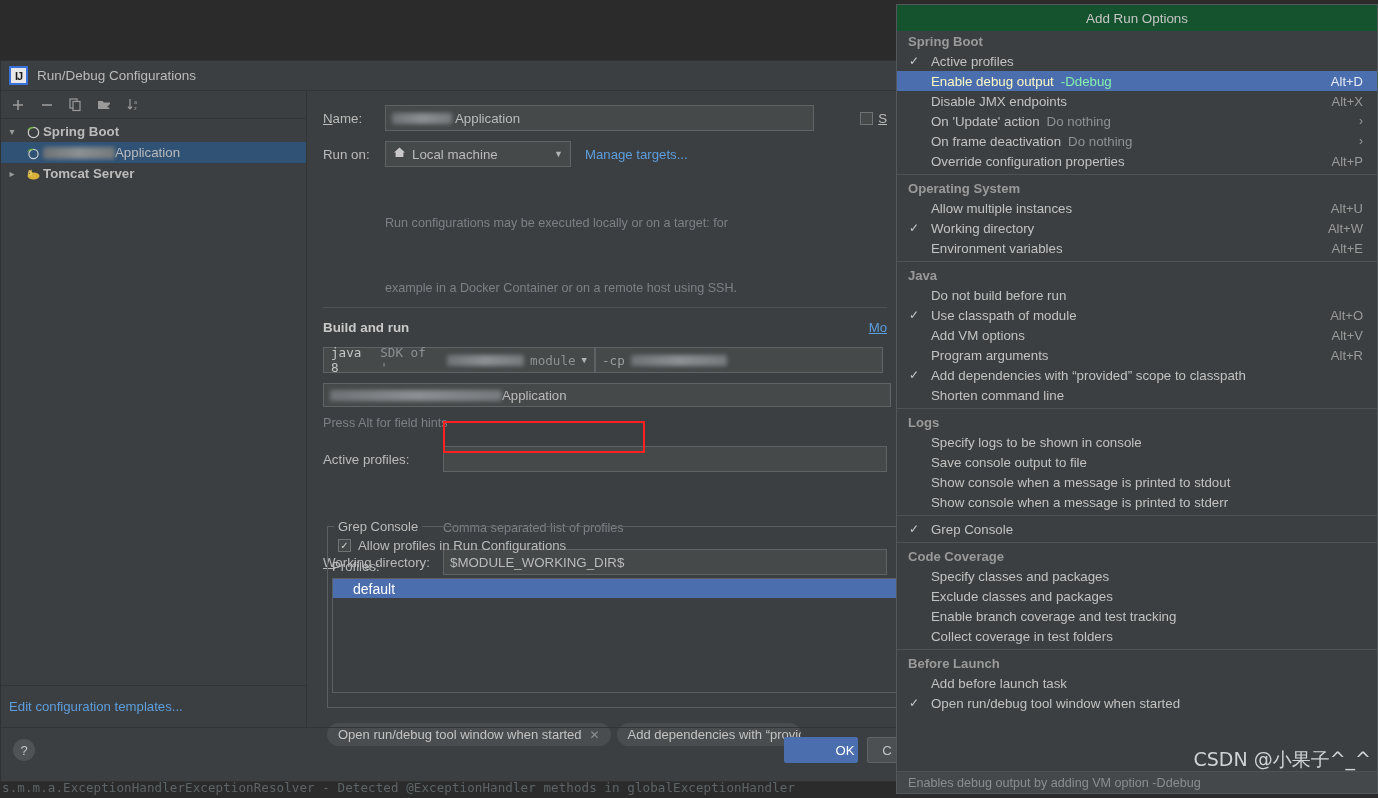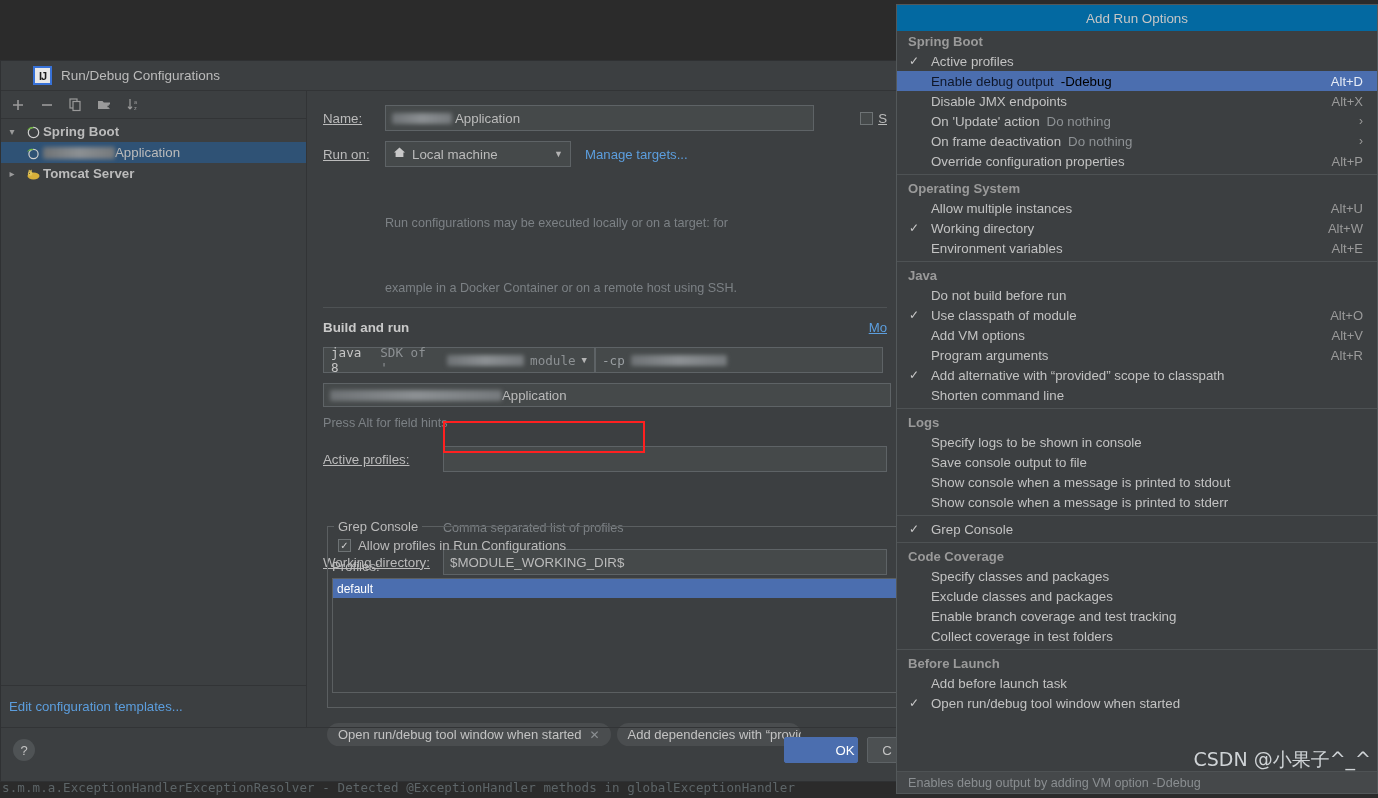--- a/index.html
+++ b/index.html
@@ -31,21 +31,20 @@
   .dlg-title {
     height:30px; display:flex; align-items:center; gap:9px;
     padding-left:8px; background:#3c3f41; border-bottom:1px solid #323436;
     color:#bbbbbb; font-size:13.5px;
   }
   .ij-logo {
     width:19px; height:19px; border:2px solid #3872d8; background:#e8e8e8;
     display:flex; align-items:center; justify-content:center;
     color:#1c1c1c; font-size:11px; font-weight:bold; font-family:"Liberation Sans",sans-serif;
     letter-spacing:-1px;
-    margin-left:24px;
   }
   .dlg-body { flex:1; display:flex; min-height:0; }
 
   
   .left-pane { width:306px; display:flex; flex-direction:column;
                border-right:1px solid #323436; background:#3c3f41; }
   .lp-toolbar { height:28px; display:flex; align-items:center; gap:2px;
                 padding-left:3px; border-bottom:1px solid #323436; }
   .tb-btn { width:27px; height:24px; display:flex; align-items:center;
             justify-content:center; color:#9a9a9a; cursor:default; }
@@ -62,21 +61,21 @@
   .tree-row.child .lbl { font-weight:normal; }
   .blurred { display:inline-block; background:linear-gradient(90deg,#6e7275,#8c9093,#75797c);
              filter:blur(2.2px); border-radius:2px; vertical-align:middle; }
   .lp-footer { height:42px; display:flex; align-items:center; padding-left:8px;
                border-top:1px solid #323436; }
   .link { color:#5c9ede; font-size:13.2px; cursor:pointer; }
 
   
   .right-pane { flex:1; position:relative; padding:14px 12px 0 16px; overflow:hidden; }
   .row { display:flex; align-items:center; margin-bottom:10px; }
-  .lbl-col { width:62px; color:#bbbbbb; font-size:13.3px; flex:none;text-decoration:underline; }
+  .lbl-col { width:62px; color:#bbbbbb; font-size:13.3px; flex:none; }
   .lbl-col u { text-decoration:underline; }
   .txt-input {
     height:26px; background:#45494a; border:1px solid #5e6366; color:#bbbbbb;
     font-size:13.3px; display:flex; align-items:center; padding:0 6px;
   }
   .combo {
     height:26px; background:#45494a; border:1px solid #5e6366; color:#bbbbbb;
     font-size:13.3px; display:flex; align-items:center; padding:0 4px 0 7px;
     gap:6px; position:relative;
   }
@@ -96,22 +95,22 @@
 
   
   .group { position:absolute; left:326px; top:465px; width:600px; height:182px;
            border:1px solid #5b5f61; }
   .group-legend { position:absolute; left:6px; top:-8px; background:#3c3f41;
                   padding:0 4px; color:#bbbbbb; font-size:13px; }
   .checkbox-sq { width:13px; height:13px; background:#45494a; border:1px solid #6e7375;
                  display:flex; align-items:center; justify-content:center;
                  color:#d2d2d2; font-size:10px; line-height:1; }
   .listbox { background:#3c3f41; border:1px solid #5b5f61; }
-  .list-item-sel { background:#4b6eaf; color:#ffffff; font-size:12px;
-                   height:19px; display:flex; align-items:center; padding-left:4px; }
+  .list-item-sel { background:#4b6eaf; color:#ffffff; font-size:14px;
+                   height:19px; display:flex; align-items:center; padding-left:20px; }
 
   
   .chips { position:absolute; left:326px; top:662px; display:flex; gap:6px; }
   .chip { height:23px; border-radius:12px; background:#4a4d4f; color:#c3c3c3;
           font-size:13px; display:flex; align-items:center; gap:8px;
           padding:0 11px; white-space:nowrap; }
   .chip .x { color:#8d9194; font-size:12px; }
 
   .dlg-footer { height:54px; border-top:1px solid #323436; position:relative; }
   .help-btn { position:absolute; left:12px; top:11px; width:22px; height:22px;
@@ -124,33 +123,33 @@
   .btn-default { background:#4c5052; color:#c3c3c3; border:1px solid #5e6366; }
 
   
   .menu {
     position:absolute; left:896px; top:4px; width:482px; height:790px;
     background:#3c3f41; border:1px solid #53585a;
     display:flex; flex-direction:column; font-size:13.3px;
   }
   .menu-header { height:26px; display:flex; align-items:center;
                  justify-content:center; color:#c6c6c6; font-size:13.4px;
-                 background:#0369a1; }
+                 background:#14532d; }
   .menu-list { flex:1; overflow:hidden; position:relative; }
   .m-group { color:#9a9a9a; font-weight:bold; font-size:13.1px;
              height:20px; display:flex; align-items:center; padding-left:11px; }
   .m-item { height:20px; display:flex; align-items:center;
             padding:0 14px 0 0; color:#c2c2c2; position:relative; }
   .m-item.sel { background:#4b6eaf; }
   .m-check { width:34px; flex:none; text-align:center; color:#c7c7c7; font-size:12px; }
   .m-item.sel .m-check { color:#ffffff; }
   .m-label { white-space:nowrap; }
-  .m-item.sel .m-label { color:#0f172a; }
+  .m-item.sel .m-label { color:#fef9c3; }
   .m-sub { color:#8e9295; margin-left:7px; white-space:nowrap; }
-  .m-item.sel .m-sub { color:#000000; }
+  .m-item.sel .m-sub { color:#86efac; }
   .m-right { margin-left:auto; color:#9a9a9a; font-size:13px; padding-left:18px;}
   .m-item.sel .m-right { color:#e6ecf6; }
   .m-arrow { margin-left:auto; color:#9a9a9a; font-size:12px; }
   .m-divider { height:1px; background:#4e5254; margin:3px 0; }
   .menu-status { height:22px; display:flex; align-items:center; padding-left:11px;
                  color:#8a8e91; font-size:12.6px; background:#45484a;
                  border-top:1px solid #4e5254; }
   .watermark { position:absolute; right:6px; bottom:20px; color:#cfd3d6;
                font-size:19px; font-family:"DejaVu Sans", sans-serif;
                white-space:nowrap; }
@@ -431,21 +430,21 @@
           <span class="m-label">Add VM options</span>
           <span class="m-right">Alt+V</span>
         </div>
         <div class="m-item">
           <span class="m-check"></span>
           <span class="m-label">Program arguments</span>
           <span class="m-right">Alt+R</span>
         </div>
         <div class="m-item">
           <span class="m-check">✓</span>
-          <span class="m-label">Add alternative with “provided” scope to classpath</span>
+          <span class="m-label">Add dependencies with “provided” scope to classpath</span>
         </div>
         <div class="m-item">
           <span class="m-check"></span>
           <span class="m-label">Shorten command line</span>
         </div>
         <div class="m-divider"></div>
         <div class="m-group">Logs</div>
         <div class="m-item">
           <span class="m-check"></span>
           <span class="m-label">Specify logs to be shown in console</span>

